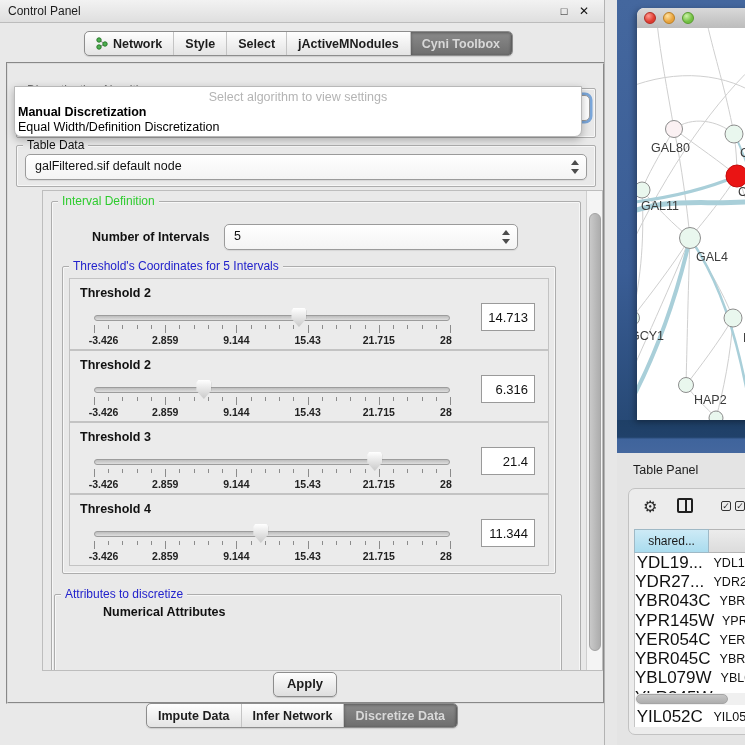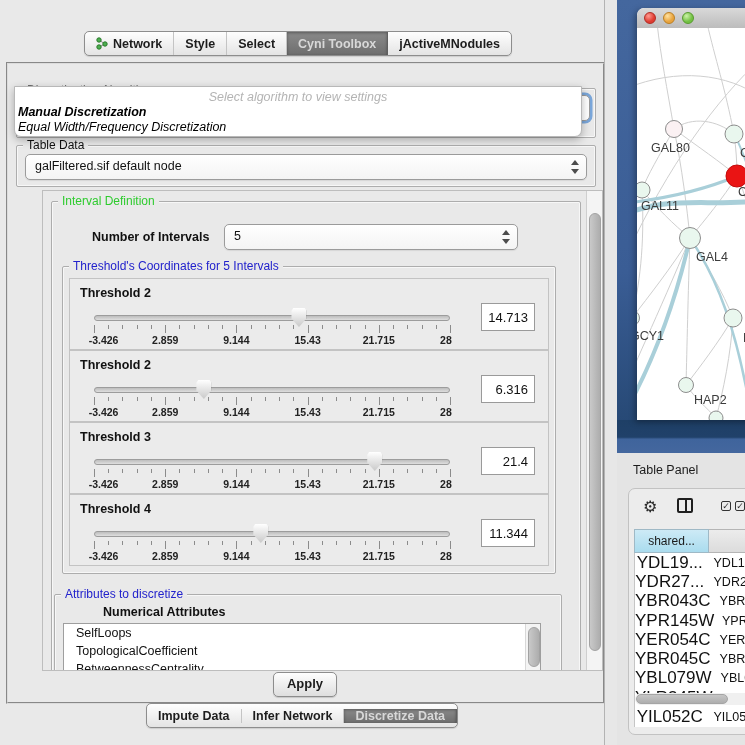--- a/index.html
+++ b/index.html
@@ -49,21 +49,21 @@
   .combo .ctext{position:absolute;left:9px;top:4px;font-size:12.5px;color:#111;white-space:nowrap;}
   .spin{position:absolute;right:7px;top:4px;width:9px;height:16px;}
   .spin:before,.spin:after{content:"";position:absolute;left:1px;border-left:4px solid transparent;
     border-right:4px solid transparent;}
   .spin:before{top:1px;border-bottom:5px solid #4c4c4c;}
   .spin:after{bottom:1px;border-top:5px solid #4c4c4c;}
 
   
   .popup{position:absolute;left:14px;top:86px;width:566px;height:49px;background:#fff;
     border:1px solid #b8b8b8;border-radius:0 0 7px 7px;z-index:40;
-    box-shadow:0 3px 8px rgba(0,0,0,.28);font-style:italic;}
+    box-shadow:0 3px 8px rgba(0,0,0,.28);}
   .popup .hint{position:absolute;left:0;right:0;top:3px;text-align:center;font-size:12.5px;color:#b4b4b4;}
   .popup .pi1{position:absolute;left:3px;top:18px;font-size:12.5px;font-weight:bold;color:#000;}
   .popup .pi2{position:absolute;left:3px;top:33px;font-size:12.5px;color:#000;}
   .combo-behind{position:absolute;left:20px;top:95px;width:568px;height:24px;border-radius:5px;
     background:#fff;border:1px solid #9b9b9b;box-shadow:0 0 0 2.5px #7aa6d9;z-index:30;}
 
   
   .scrollpane{position:absolute;left:34px;top:126px;width:559px;height:479px;
     border:1px solid #bdbdbd;background:#e9e9e9;overflow:hidden;}
   .vsb{position:absolute;right:0;top:0;width:15px;height:100%;background:#f4f4f4;
@@ -148,45 +148,50 @@
   .tbl-body{background:#fff;border-left:1px solid #c5c5c5;}
   .t-row{display:flex;height:19.3px;align-items:center;}
   .t-c1{width:78px;text-align:center;font-size:17px;color:#111;}
   .t-c2{width:60px;font-size:12.5px;color:#111;padding-left:9px;}
 </style>
 </head>
 <body>
 
 <div class="control-panel">
 
+  <div class="cp-titlebar">
+    <span class="cp-title">Control Panel</span>
+    <span class="cp-btn cp-float">□</span>
+    <span class="cp-btn cp-close">✕</span>
+  </div>
 
   <div class="seg" style="left:84px;top:31px;">
     <div class="tab">
       <span class="ticon">
         <svg width="12" height="13" viewBox="0 0 12 13">
           <line x1="3" y1="3" x2="9" y2="7" stroke="#8a8a8a" stroke-width="1"></line>
           <line x1="3" y1="10" x2="9" y2="7" stroke="#8a8a8a" stroke-width="1"></line>
           <circle cx="3" cy="3" r="2.2" fill="#4caf50" stroke="#2c7a2c"></circle>
           <circle cx="3" cy="10" r="2.2" fill="#4caf50" stroke="#2c7a2c"></circle>
           <circle cx="9" cy="7" r="2.2" fill="#4caf50" stroke="#2c7a2c"></circle>
         </svg>
       </span>
       <span>Network</span>
     </div>
     <div class="tab">
         <span>Style</span>
       </div>
     <div class="tab">
         <span>Select</span>
       </div>
+    <div class="tab">
+        <span>jActiveMNodules</span>
+      </div>
     <div class="tab sel">
         <span>Cyni Toolbox</span>
-      </div>
-    <div class="tab">
-        <span>jActiveMNodules</span>
       </div>
   </div>
 
   <div class="content-panel">
 
     <div class="group" style="left:8px;top:24px;width:578px;height:48px;">
       <span class="gtitle t-gray" style="top:-6px;">Discretization Algorithm</span>
     </div>
 
     <div class="group" style="left:8px;top:81px;width:578px;height:40px;">
@@ -386,61 +391,51 @@
                   </div>
                 </div>
                 <div class="valbox">11.344</div>
               </div>
             </div>
         </div>
 
         <div class="group" style="left:2px;top:392px;width:506px;height:104px;">
           <span class="gtitle t-blue">Attributes to discretize</span>
           <div class="lbl-bold" style="left:4px;top:10px;padding-left:44px;">Numerical Attributes</div>
-          <div class="attr-list" style="left:8px;top:28px;width:476px;height:46px;">
-            <div id="attr-items">
-                <div class="attr-item">SelfLoops</div>
-                <div class="attr-item">TopologicalCoefficient</div>
-                <div class="attr-item">BetweennessCentrality</div>
-              </div>
-            <div class="vsb" style="width:14px;border-left:1px solid #d8d8d8;">
-              <span class="thumb" style="top:3px;height:38px;"></span>
-            </div>
-          </div>
         </div>
       </div>
 
       <div class="vsb">
         <span class="thumb" style="top:22px;height:436px;"></span>
       </div>
     </div>
 
     <div class="button" style="left:265px;top:608px;width:62px;">Apply</div>
   </div>
 
-  <div class="seg" style="left:146px;top:703px;align-items:center;">
+  <div class="seg" style="left:146px;top:703px;">
     <div class="tab">
         <span>Impute Data</span>
       </div>
     <div class="tab">
         <span>Infer Network</span>
       </div>
     <div class="tab sel">
         <span>Discretize Data</span>
       </div>
   </div>
 
   <div class="combo-behind">
     <span class="spin"></span>
   </div>
 
   <div class="popup">
     <div class="hint">Select algorithm to view settings</div>
     <div class="pi1">Manual Discretization</div>
-    <div class="pi2">Equal Width/Frequency Discretization</div>
+    <div class="pi2">Equal Width/Definition Discretization</div>
   </div>
 </div>
 
 <div class="gutter"></div>
 <div class="desktop"></div>
 <div class="desk-band"></div>
 
 <div class="net-window">
   <div class="net-titlebar">
     <span class="tl red"></span>

